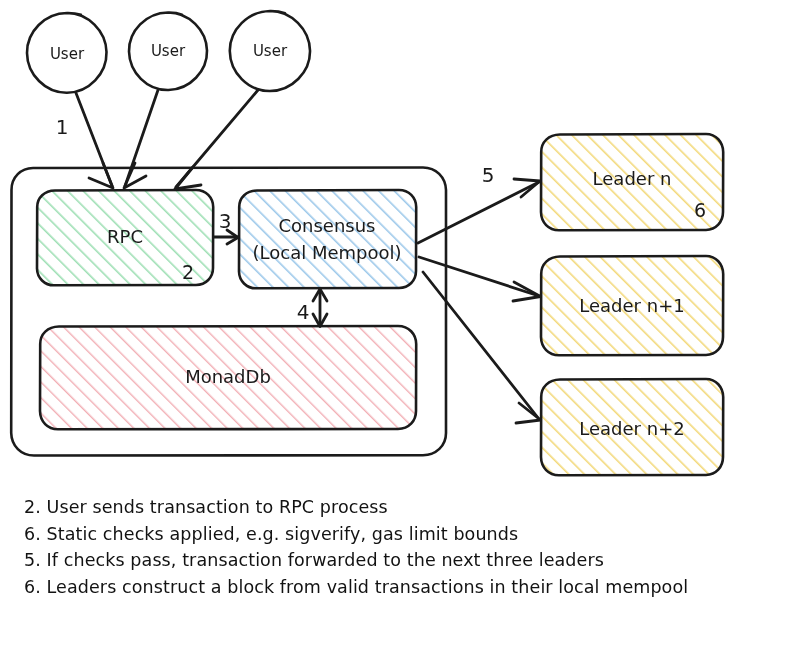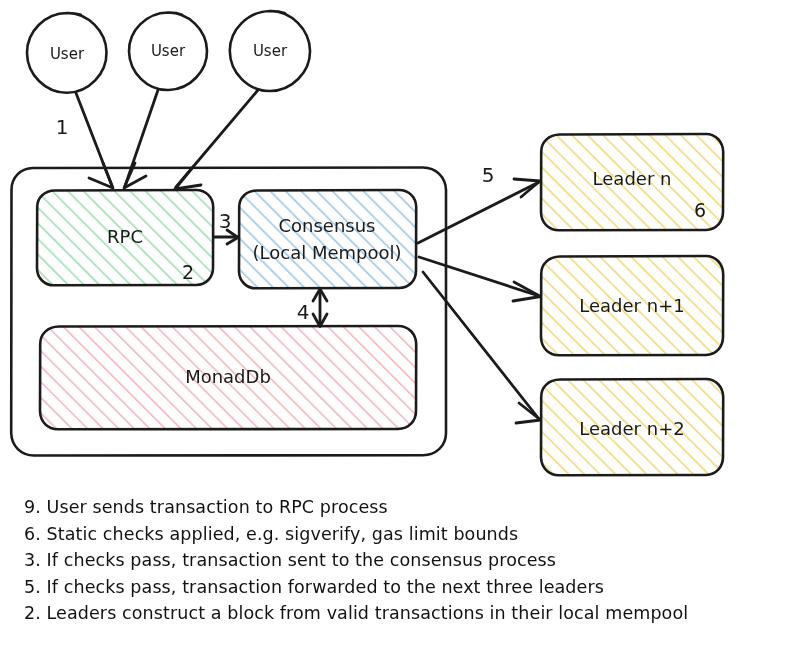--- a/index.html
+++ b/index.html
@@ -208,20 +208,19 @@
       <path class="arrow-head" d="M 514 282 L 540.5 296.5 L 513 301"></path>
     </g>
     <g>
       <path class="arrow-line" d="M 423 272 L 539 419"></path>
       <path class="arrow-head" d="M 519 403 L 540.5 420 L 516 423"></path>
     </g>
     <text class="step-num" x="488" y="176">5</text>
   </svg>
 
   <div id="legend">
-    <div class="legend-line">9. User sends transaction to RPC process</div>
+    <div class="legend-line">2. User sends transaction to RPC process</div>
     <div class="legend-line">6. Static checks applied, e.g. sigverify, gas limit bounds</div>
-    <div class="legend-line">3. If checks pass, transaction sent to the consensus process</div>
     <div class="legend-line">5. If checks pass, transaction forwarded to the next three leaders</div>
-    <div class="legend-line">2. Leaders construct a block from valid transactions in their local mempool</div>
+    <div class="legend-line">6. Leaders construct a block from valid transactions in their local mempool</div>
   </div>
 
 </div>
 
 </body></html>

